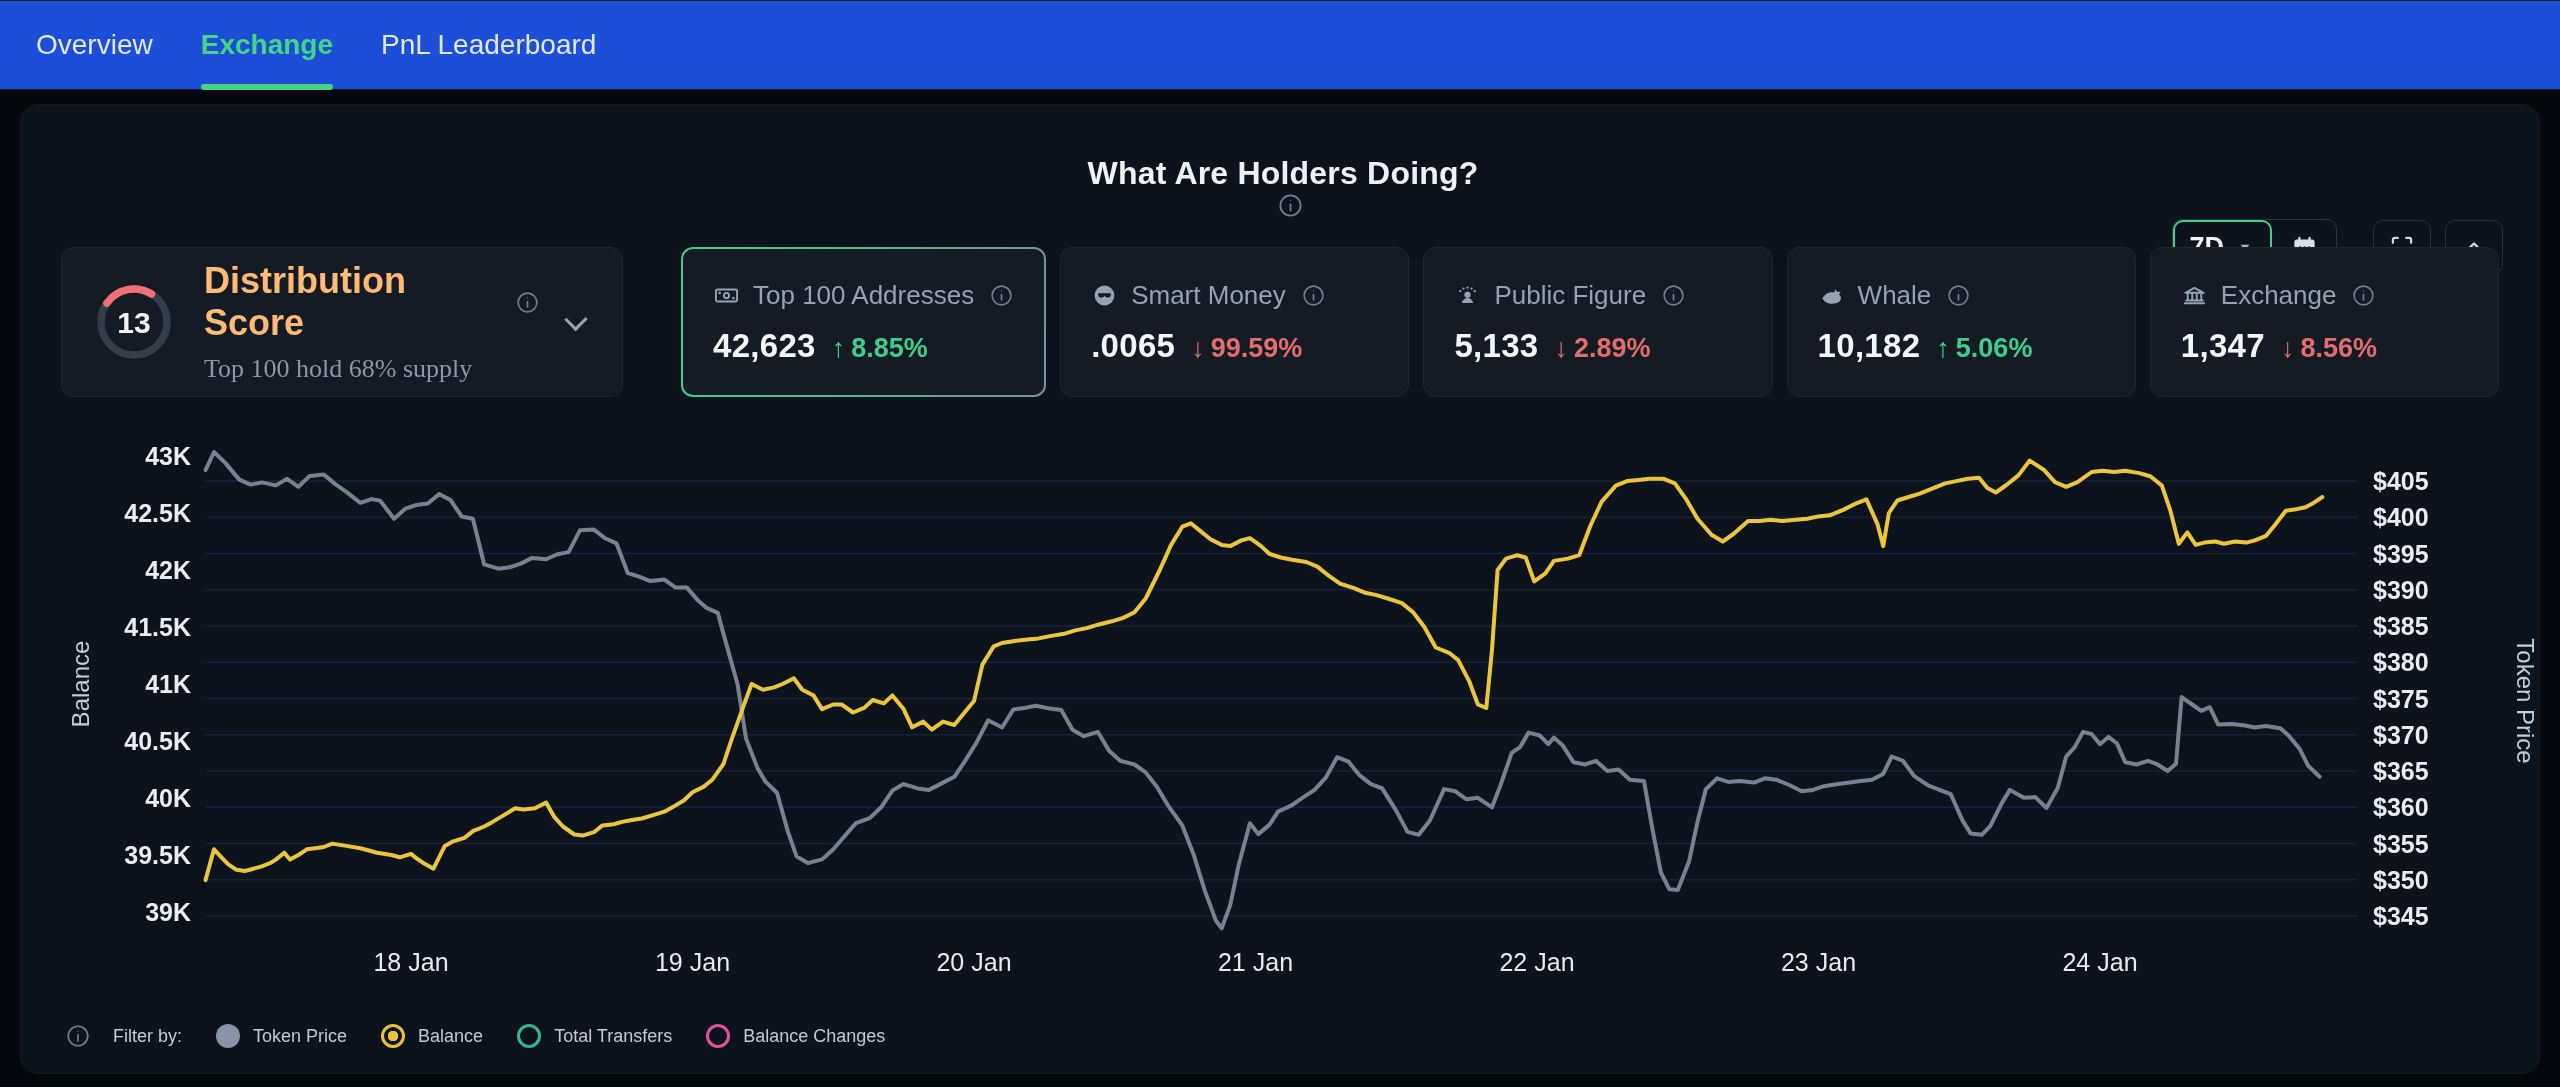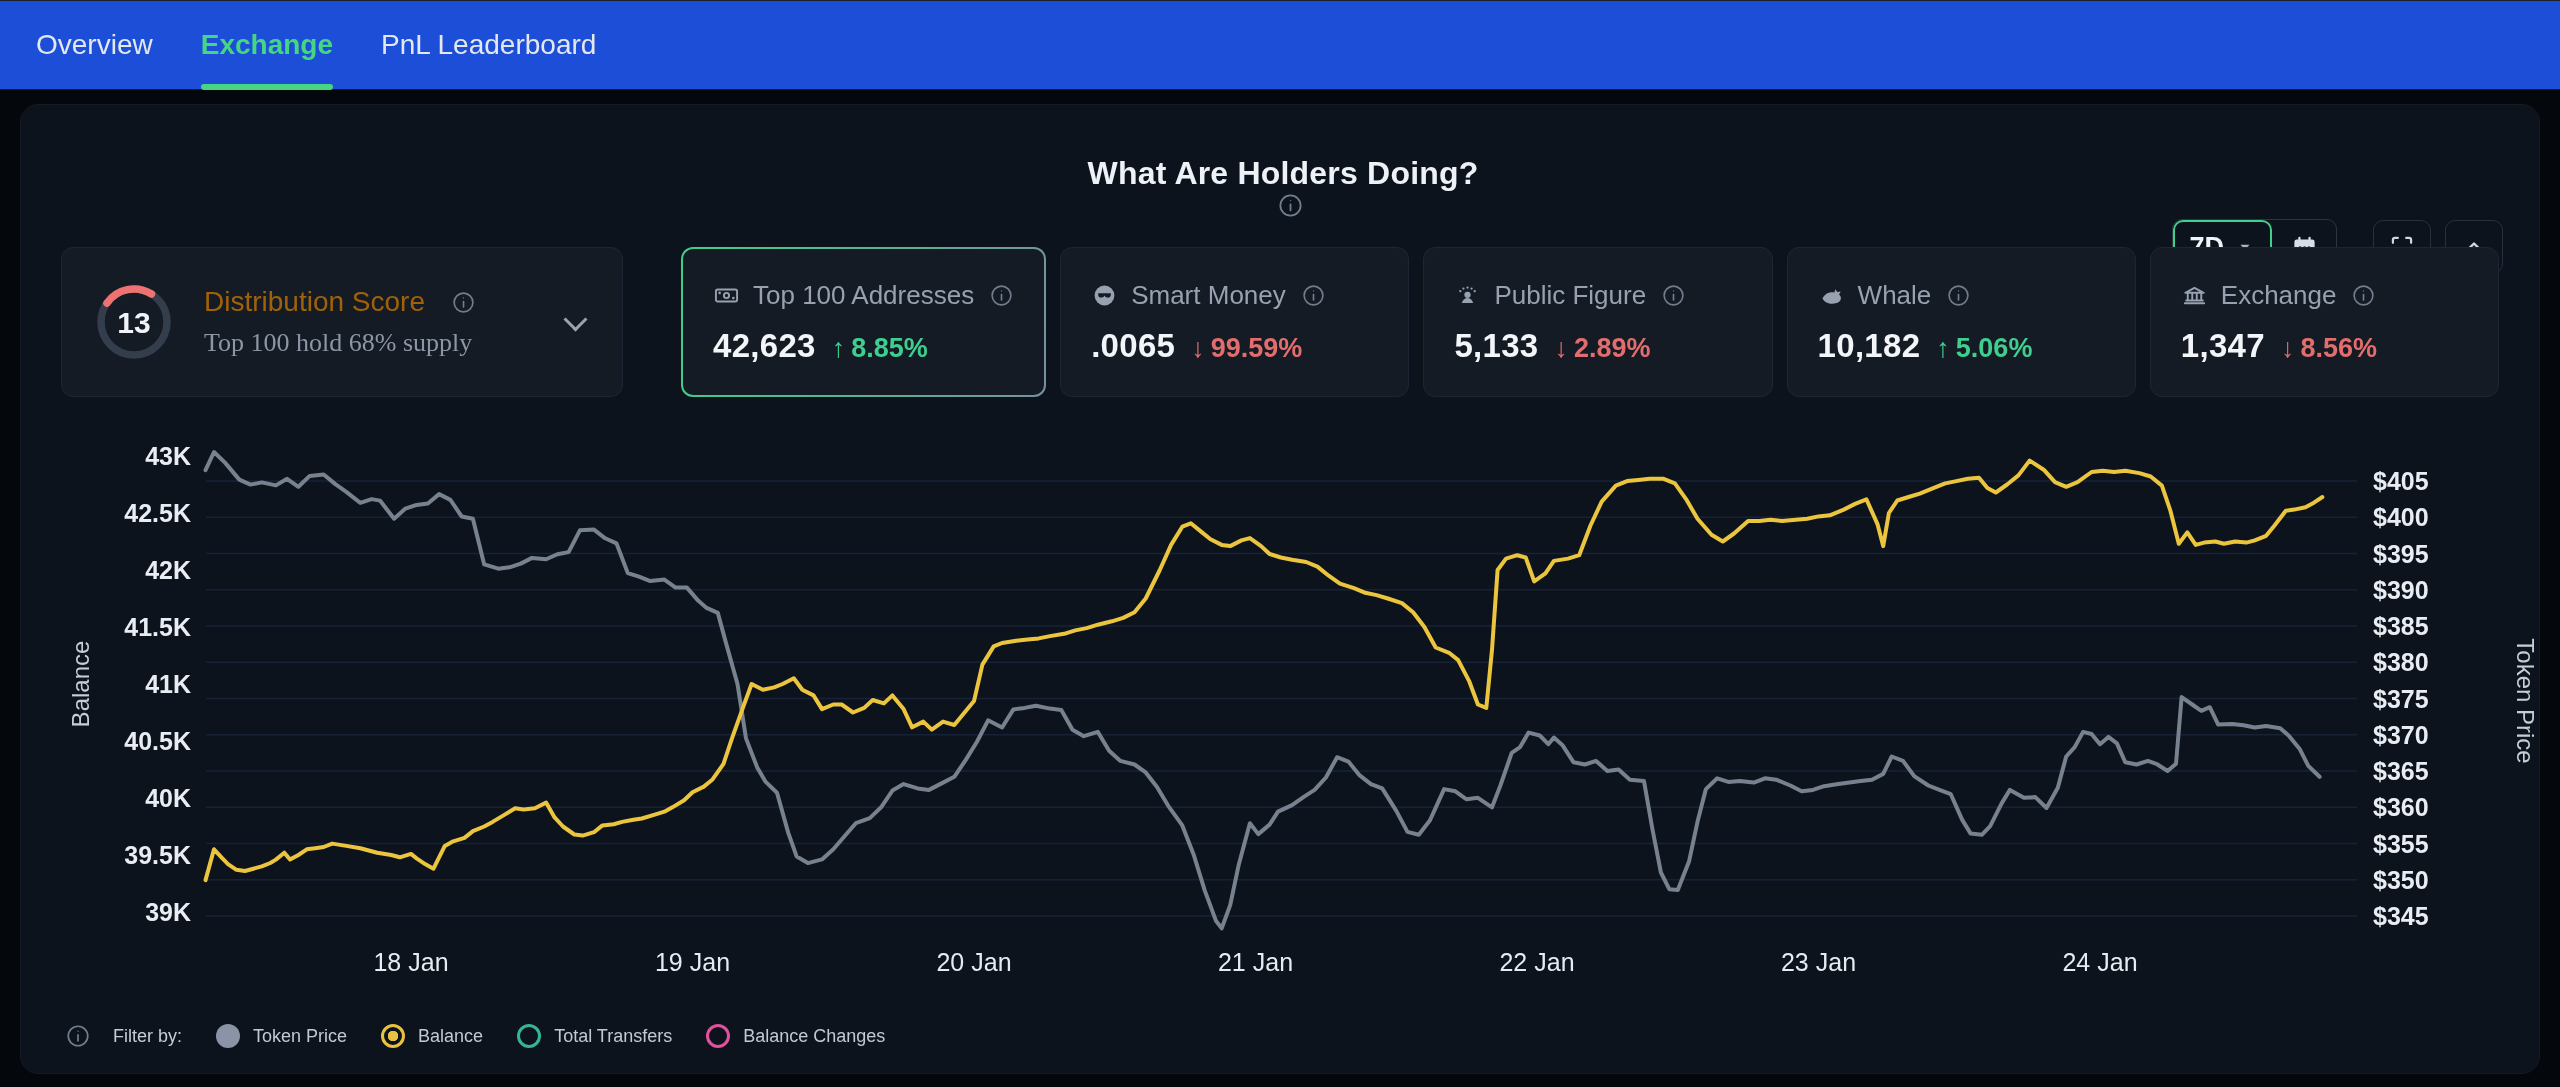--- a/index.html
+++ b/index.html
@@ -55,21 +55,21 @@
     font-weight:500; white-space:nowrap; }
   .stat-top .info{ margin-left:2px; }
   .stat-icon{ color:#97a1b0; display:flex; }
   .stat-valrow{ display:flex; align-items:baseline; gap:16px; }
   .stat-value{ font-size:33px; font-weight:700; color:#f3f6f9; letter-spacing:.3px; }
   .delta{ font-size:27px; font-weight:600; display:flex; align-items:baseline; gap:6px; }
   .delta.up{ color:#3ecf8e; }
   .delta.down{ color:#e36d6d; }
   .dist-text{ display:flex; flex-direction:column; gap:10px; }
   .dist-title-row{ display:flex; align-items:center; gap:12px; }
-  .dist-title{ font-size:28px; font-weight:400; color:#a16207; }
+  .dist-title{ font-size:36px; font-weight:700; color:#fdba74; }
   .dist-sub{ font-size:26px; color:#8c96a5;font-family:Liberation Serif, serif; }
   .gauge-wrap{ position:relative; width:84px; height:84px; flex:0 0 84px; }
   .chev-down{ width:17px; height:17px; border-right:3px solid #9aa3b2; border-bottom:3px solid #9aa3b2;
     transform:rotate(45deg); margin-left:auto; margin-right:8px; margin-top:-6px; }
   
   .chart-wrap{ position:absolute; top:326px; left:0; width:2520px; height:575px; }
   .chart-wrap svg{ display:block; }
   
   .legend{ position:absolute; left:44px; top:908px; height:46px; display:flex;
     align-items:center; gap:34px; font-size:18px; color:#c6cdd6; }

